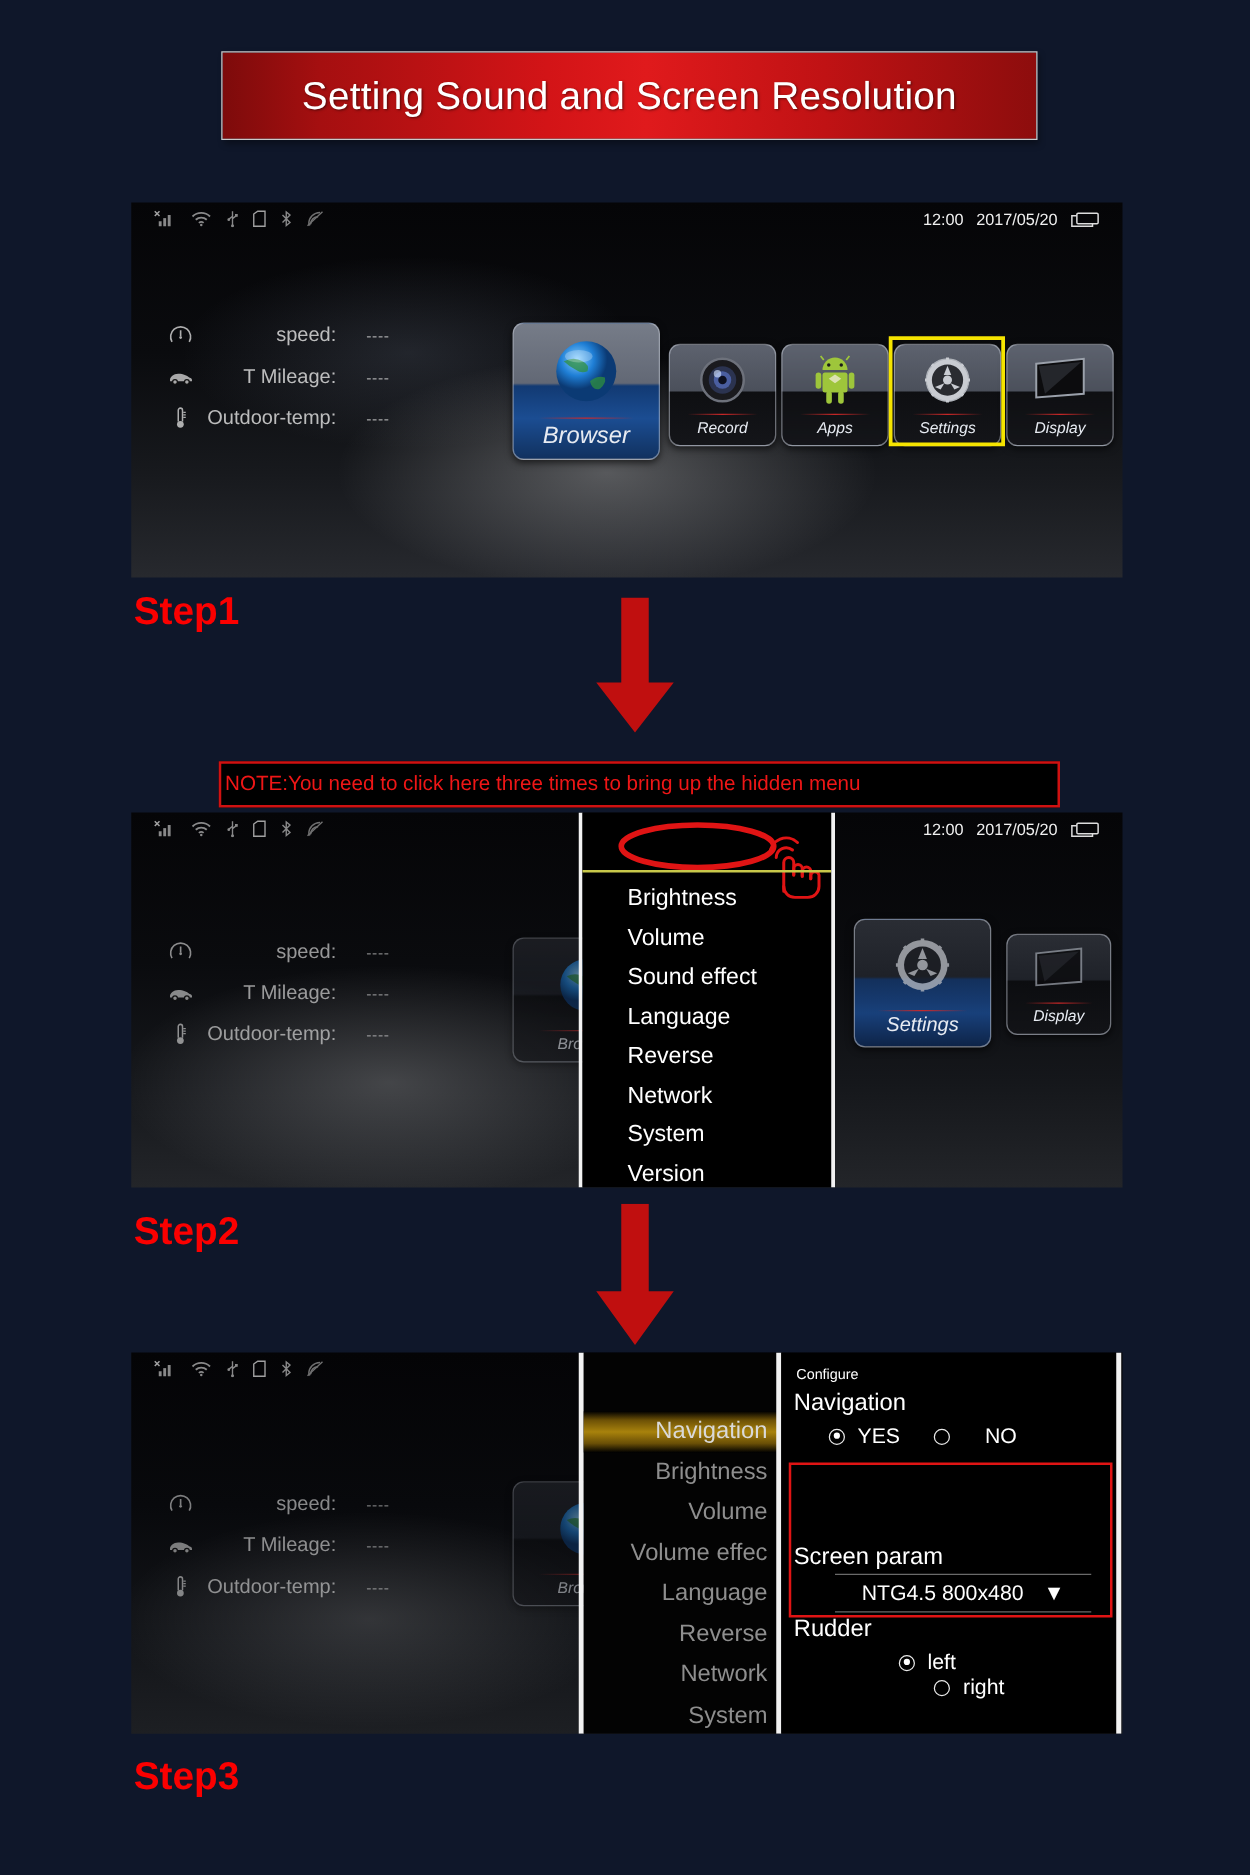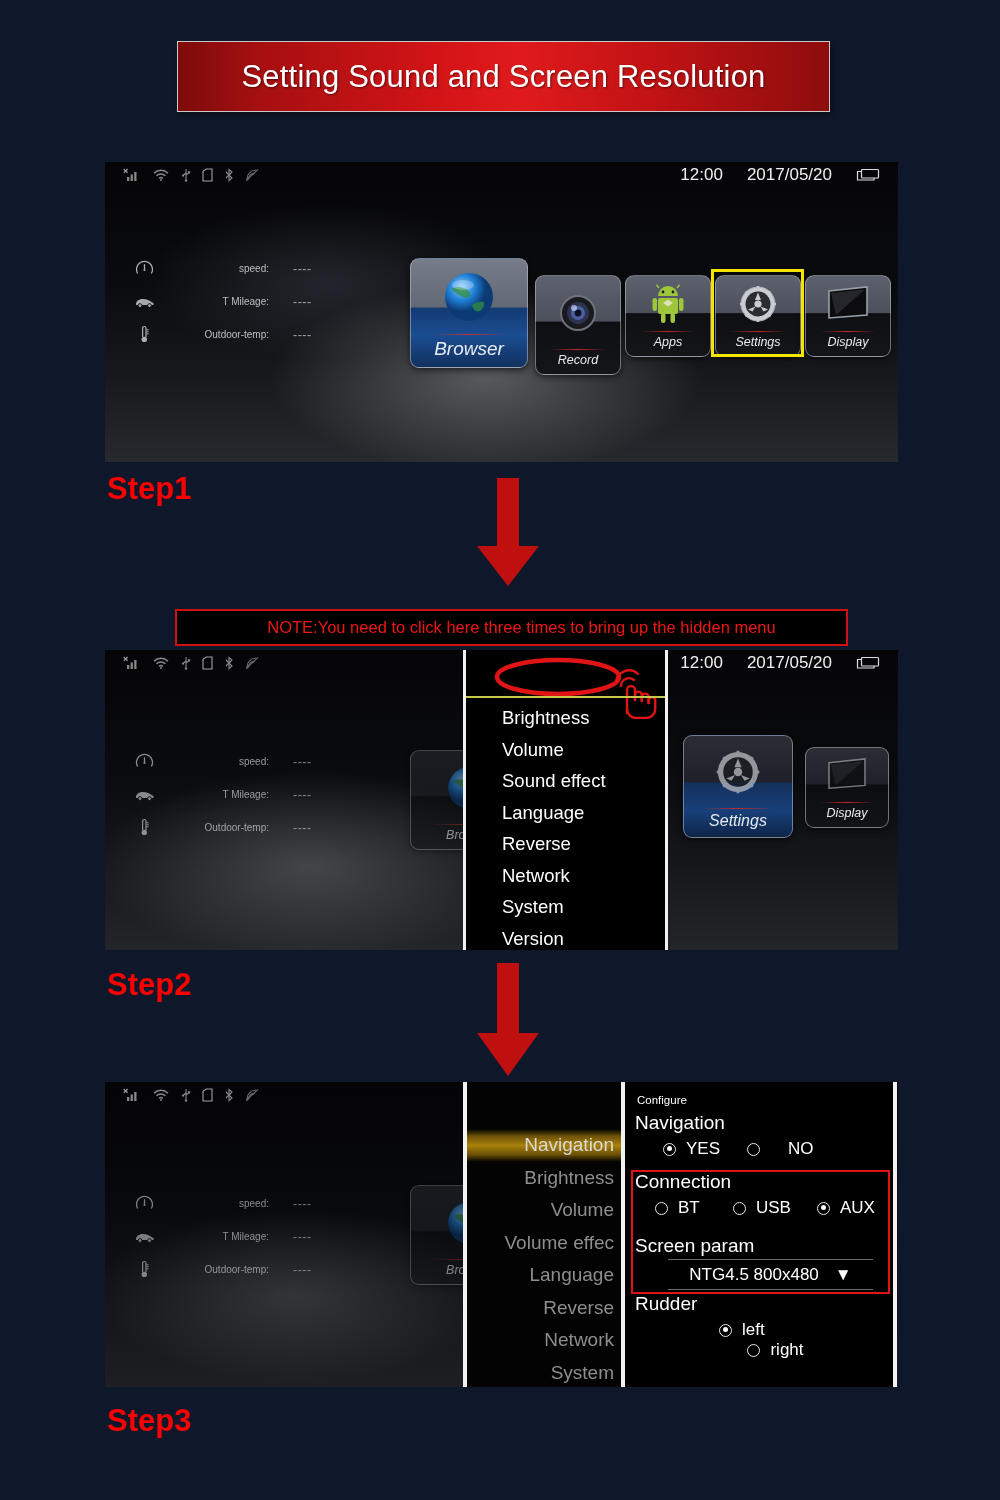--- a/index.html
+++ b/index.html
@@ -26,29 +26,29 @@
 
   
   .device {
     position:absolute; background:#000; overflow:hidden;
   }
   .statusbar {
     position:absolute; left:0; top:0; width:100%; height:26px;
     display:flex; align-items:center; color:#cfcfcf;
   }
   .sb-left { display:flex; align-items:center; gap:11px; padding-left:18px; }
-  .sb-right { margin-left:auto; display:flex; align-items:center; gap:24px; padding-right:18px;
-              font-size:17px; color:#f0f0f0; }
+  .sb-right { margin-left:auto; display:flex; align-items:flex-end; gap:10px; padding-right:18px;
+              font-size:13px; color:#f0f0f0; }
   .sb-ico { opacity:.72; display:block; }
 
   
   .info { position:absolute; color:#d8d8d8; }
   .info-row { display:flex; align-items:center; height:33px; }
   .info-ico { width:26px; display:flex; justify-content:center; opacity:.8; }
-  .info-lbl { text-align:right; font-size:10px; opacity:.86; }
+  .info-lbl { text-align:right; font-size:16px; opacity:.86; }
   .info-val { font-size:12.5px; opacity:.72; letter-spacing:.5px; }
 
   
   .tile {
     position:absolute; border-radius:9px; overflow:hidden;
     border:1px solid rgba(190,195,205,.55);
     background: linear-gradient(180deg,#5d626e 0%, #4b505b 46%, #0e0f12 47%, #141519 100%);
     box-shadow: 0 2px 6px rgba(0,0,0,.6);
     display:flex; flex-direction:column; align-items:center;
   }
@@ -67,21 +67,21 @@
 
   
   .steplbl { position:absolute; color:#fb0000; font-weight:bold; font-size:31px; }
 
   
   .arrow { position:absolute; }
 
   
   .note {
     position:absolute; background:#000; border:2px solid #cf1111;
-    display:flex; align-items:center; padding-left:20px;justify-content:center;
+    display:flex; align-items:center; padding-left:3px;
   }
   .note .t { color:#ef1616; font-size:16.5px; }
 
   
   .menu2 { position:absolute; color:#fff; }
   .menu2 .it { font-size:18.5px; height:31.5px; line-height:31.5px; padding-left:36px; }
   .yellowrule { position:absolute; height:2px; background:#c8c84a; }
 
   
   .menu3 { position:absolute; }
@@ -217,21 +217,21 @@
           <circle cx="30" cy="30" r="24" fill="url(#g1)"></circle>
           <path d="M12 22 q8 -4 15 0 q6 3 4 8 q-5 2 -9 -1 q-6 -3 -10 -7 Z" fill="#2f8f3f" opacity=".75"></path>
           <path d="M33 38 q6 -5 12 -3 q1 5 -4 9 q-6 2 -8 -6 Z" fill="#2f8f3f" opacity=".75"></path>
           <ellipse cx="24" cy="18" rx="11" ry="5" fill="#ffffff" opacity=".25"></ellipse>
         </svg>
       </div>
       <div class="redline"></div>
       <div class="lbl">Browser</div>
     </div>
 
-    <div class="tile" style="left:430px; top:113px; width:86px; height:100px;">
+    <div class="tile" style="left:430px; top:113px; width:86px; height:82px;">
       <div class="icowrap">
         <svg width="42" height="42" viewBox="0 0 42 42">
           <circle cx="21" cy="21" r="17" fill="#1a1a1e" stroke="#6d717b" stroke-width="2"></circle>
           <circle cx="21" cy="21" r="11" fill="#2b3350"></circle>
           <circle cx="21" cy="21" r="7" fill="#4a5ea0"></circle>
           <circle cx="21" cy="21" r="3.4" fill="#0d1020"></circle>
           <circle cx="17" cy="16" r="3" fill="#cfe0ff" opacity=".65"></circle>
         </svg>
       </div>
       <div class="redline"></div>
@@ -604,37 +604,20 @@
           <span class="radio on"></span>
           <span>YES</span>
         </span>
         <span style="display:flex;align-items:center;gap:18px;">
           <span class="radio"></span>
           <span>NO</span>
         </span>
       </div>
     </div>
 
-    <div class="cfg" style="left:530px; top:88px; width:255px;">
-      <div class="head">Connection</div>
-      <div class="opts" style="padding-left:20px;">
-        <span style="display:flex;align-items:center;width:78px;">
-          <span class="radio"></span>
-          <span>BT</span>
-        </span>
-        <span style="display:flex;align-items:center;width:84px;">
-          <span class="radio"></span>
-          <span>USB</span>
-        </span>
-        <span style="display:flex;align-items:center;">
-          <span class="radio on"></span>
-          <span>AUX</span>
-        </span>
-      </div>
-    </div>
 
     <div class="cfg" style="left:530px; top:152px; width:255px;">
       <div class="head">Screen param</div>
     </div>
     <div class="dropdown" style="left:563px; top:177px; width:205px;">
       <div class="dd-line"></div>
       <div class="dd-row">
         <span>NTG4.5  800x480</span>
         <span class="caret">▼</span>
       </div>

